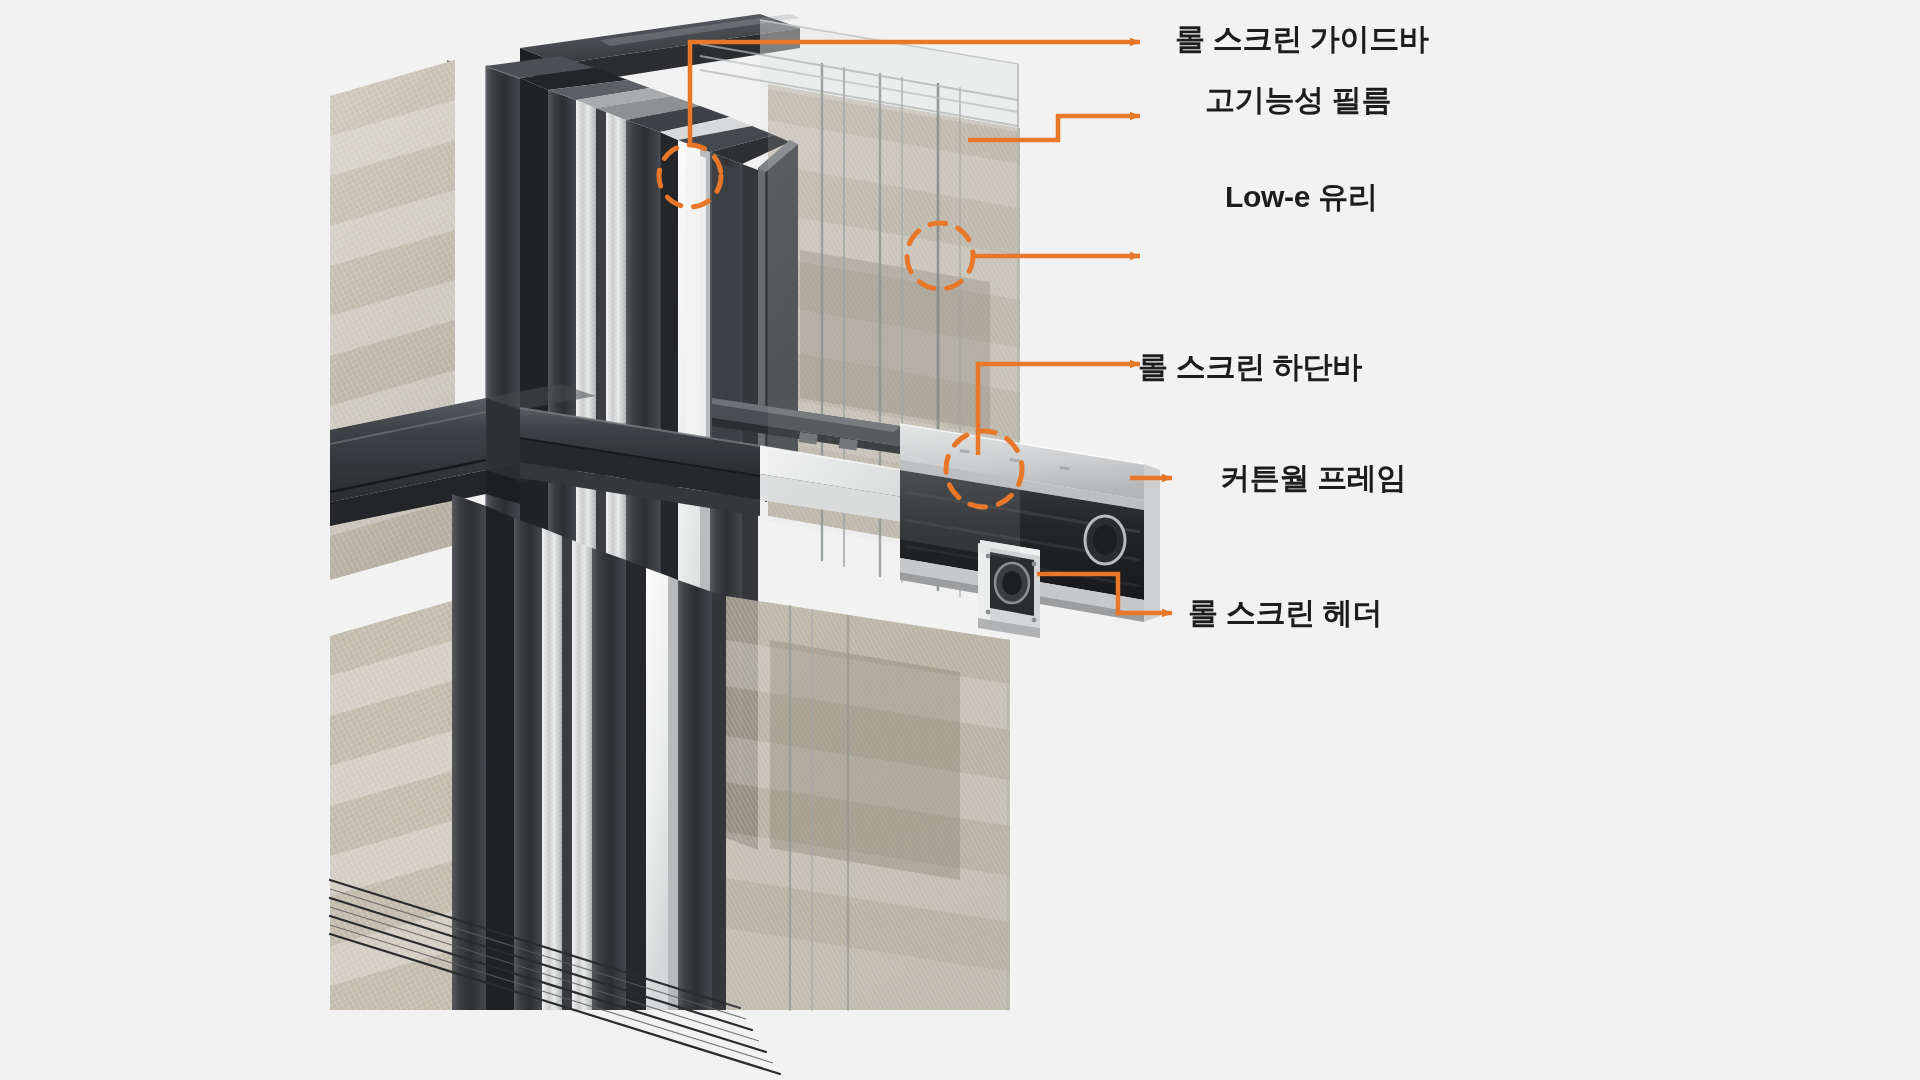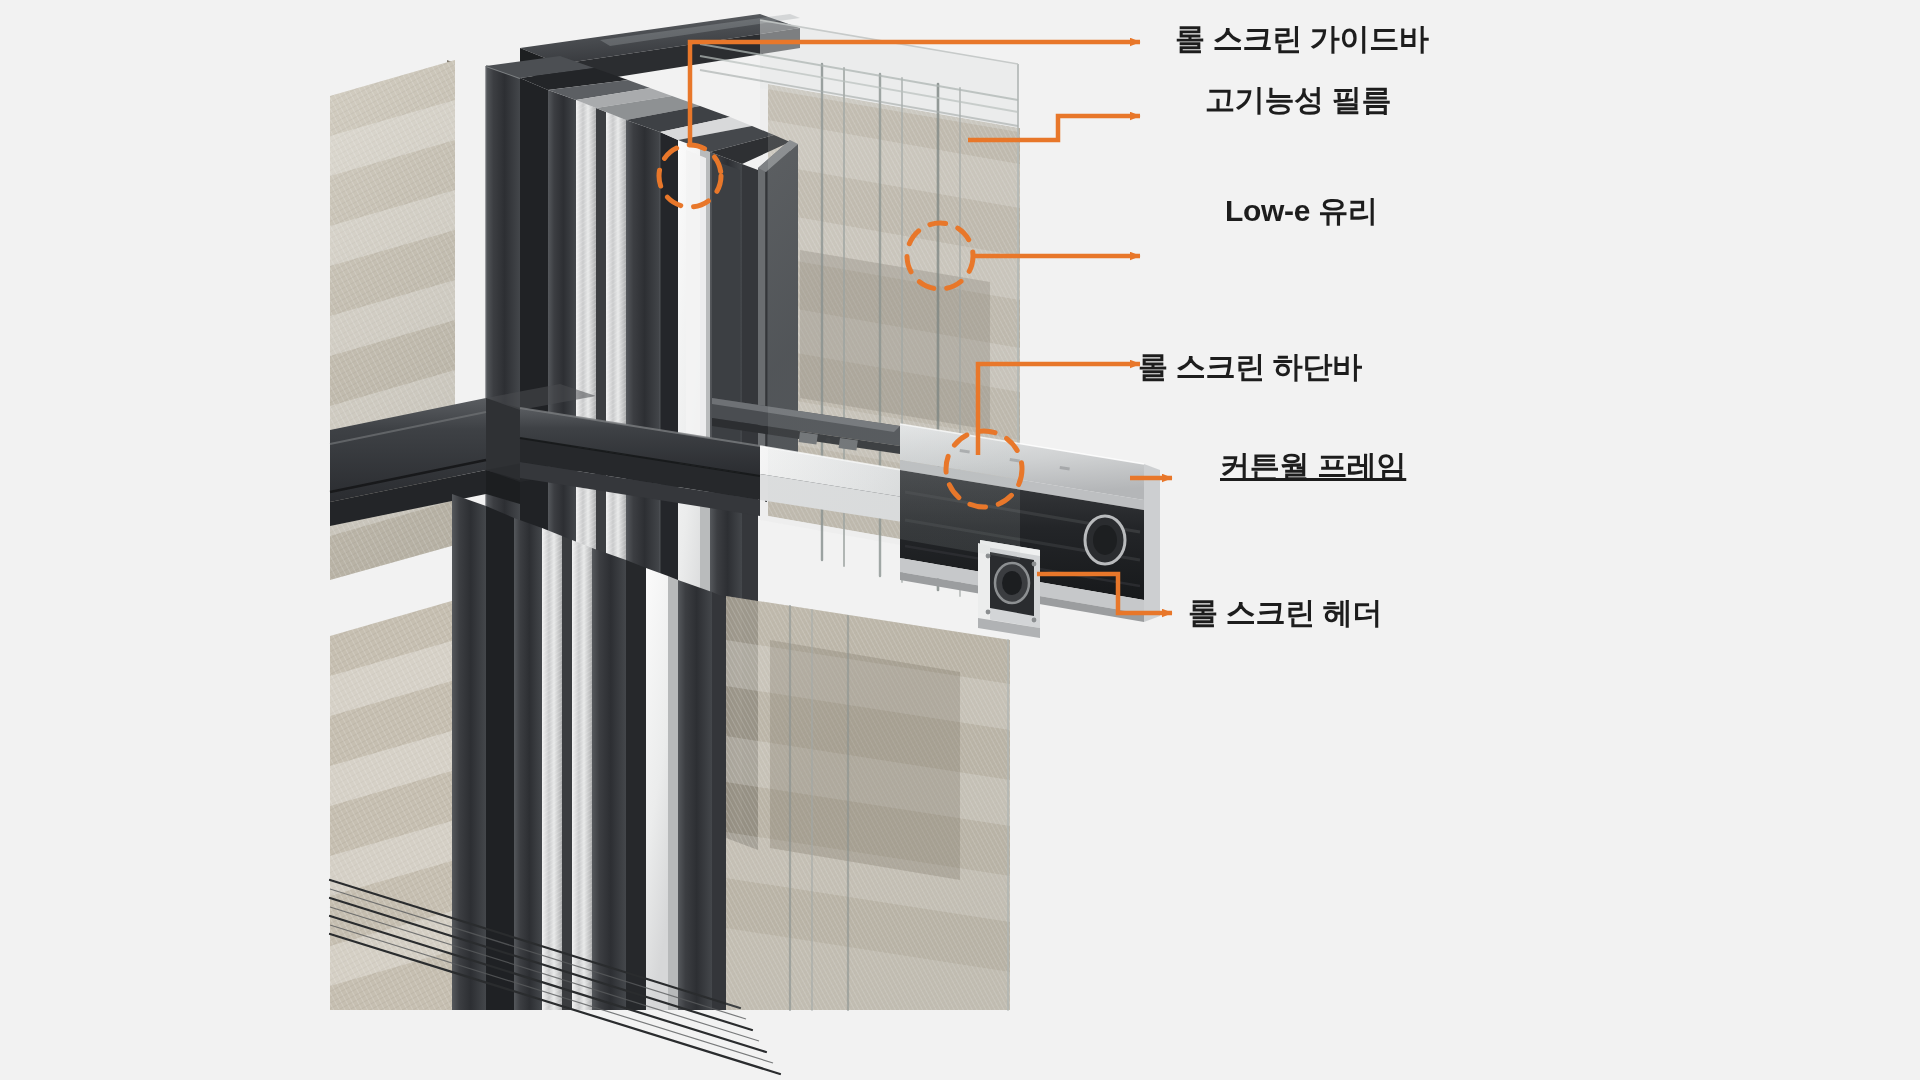--- a/index.html
+++ b/index.html
@@ -436,19 +436,19 @@
         <path d="M 973 256 L 1140 256" fill="none" stroke="#e8772a" stroke-width="4.5" stroke-linecap="butt" stroke-linejoin="miter" marker-end="url(#arrowHead)"></path>
         <path d="M 978 455 L 978 364 L 1140 364" fill="none" stroke="#e8772a" stroke-width="4.5" stroke-linecap="butt" stroke-linejoin="miter" marker-end="url(#arrowHead)"></path>
         <path d="M 1130 478 L 1172 478" fill="none" stroke="#e8772a" stroke-width="4.5" stroke-linecap="butt" stroke-linejoin="miter" marker-end="url(#arrowHead)"></path>
         <path d="M 1037 574 L 1118 574 L 1118 613 L 1172 613" fill="none" stroke="#e8772a" stroke-width="4.5" stroke-linecap="butt" stroke-linejoin="miter" marker-end="url(#arrowHead)"></path>
       </g>
   </svg>
 
   <div id="labels-layer">
       <div class="callout-label" style="left: 1175px; top: 24px;">롤 스크린 가이드바</div>
       <div class="callout-label" style="left: 1205px; top: 85px;">고기능성 필름</div>
-      <div class="callout-label" style="left: 1225px; top: 196px; text-align: right;">Low-e 유리</div>
+      <div class="callout-label" style="left: 1225px; top: 182px; text-align: right;">Low-e 유리</div>
       <div class="callout-label" style="left: 1138px; top: 352px;">롤 스크린 하단바</div>
-      <div class="callout-label" style="left: 1220px; top: 451px; text-decoration: underline;">커튼월 프레임</div>
+      <div class="callout-label" style="left: 1220px; top: 463px;">커튼월 프레임</div>
       <div class="callout-label" style="left: 1188px; top: 598px;">롤 스크린 헤더</div>
     </div>
 
 </div>
 
 </body></html>

